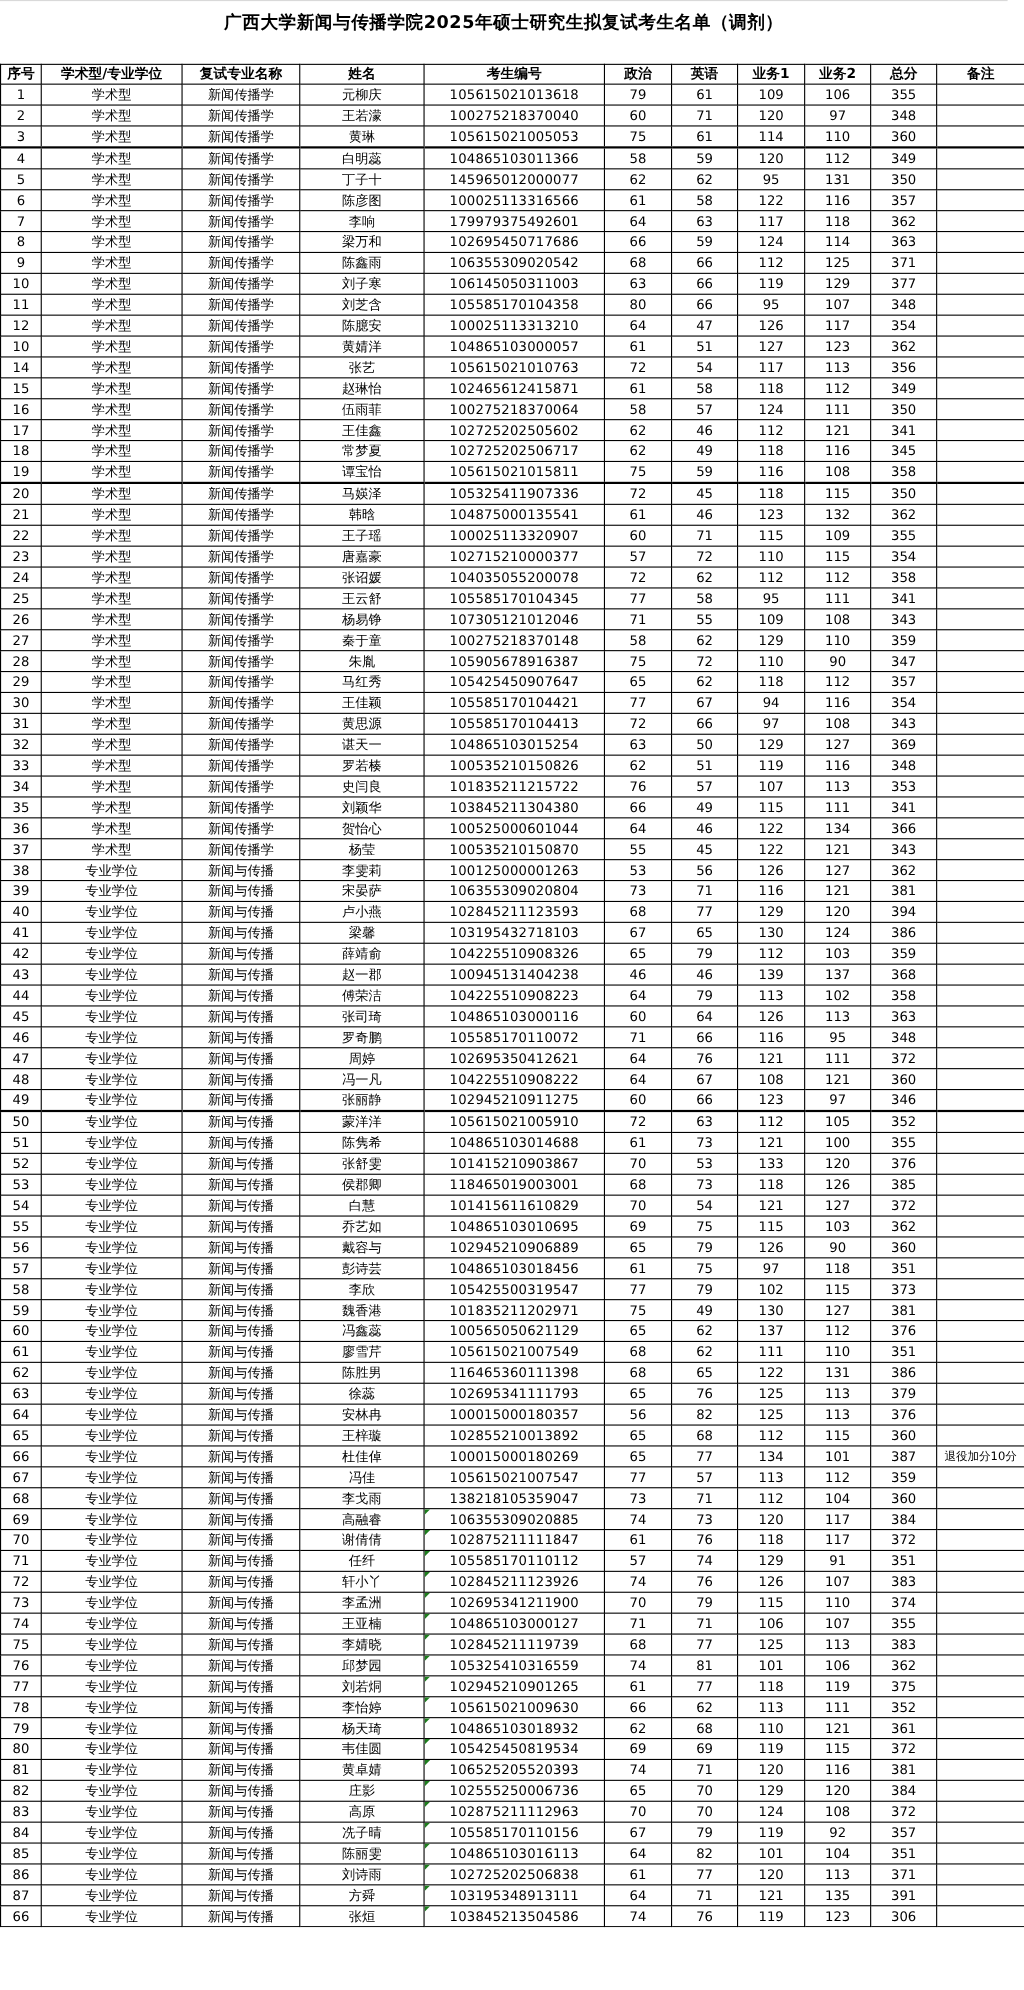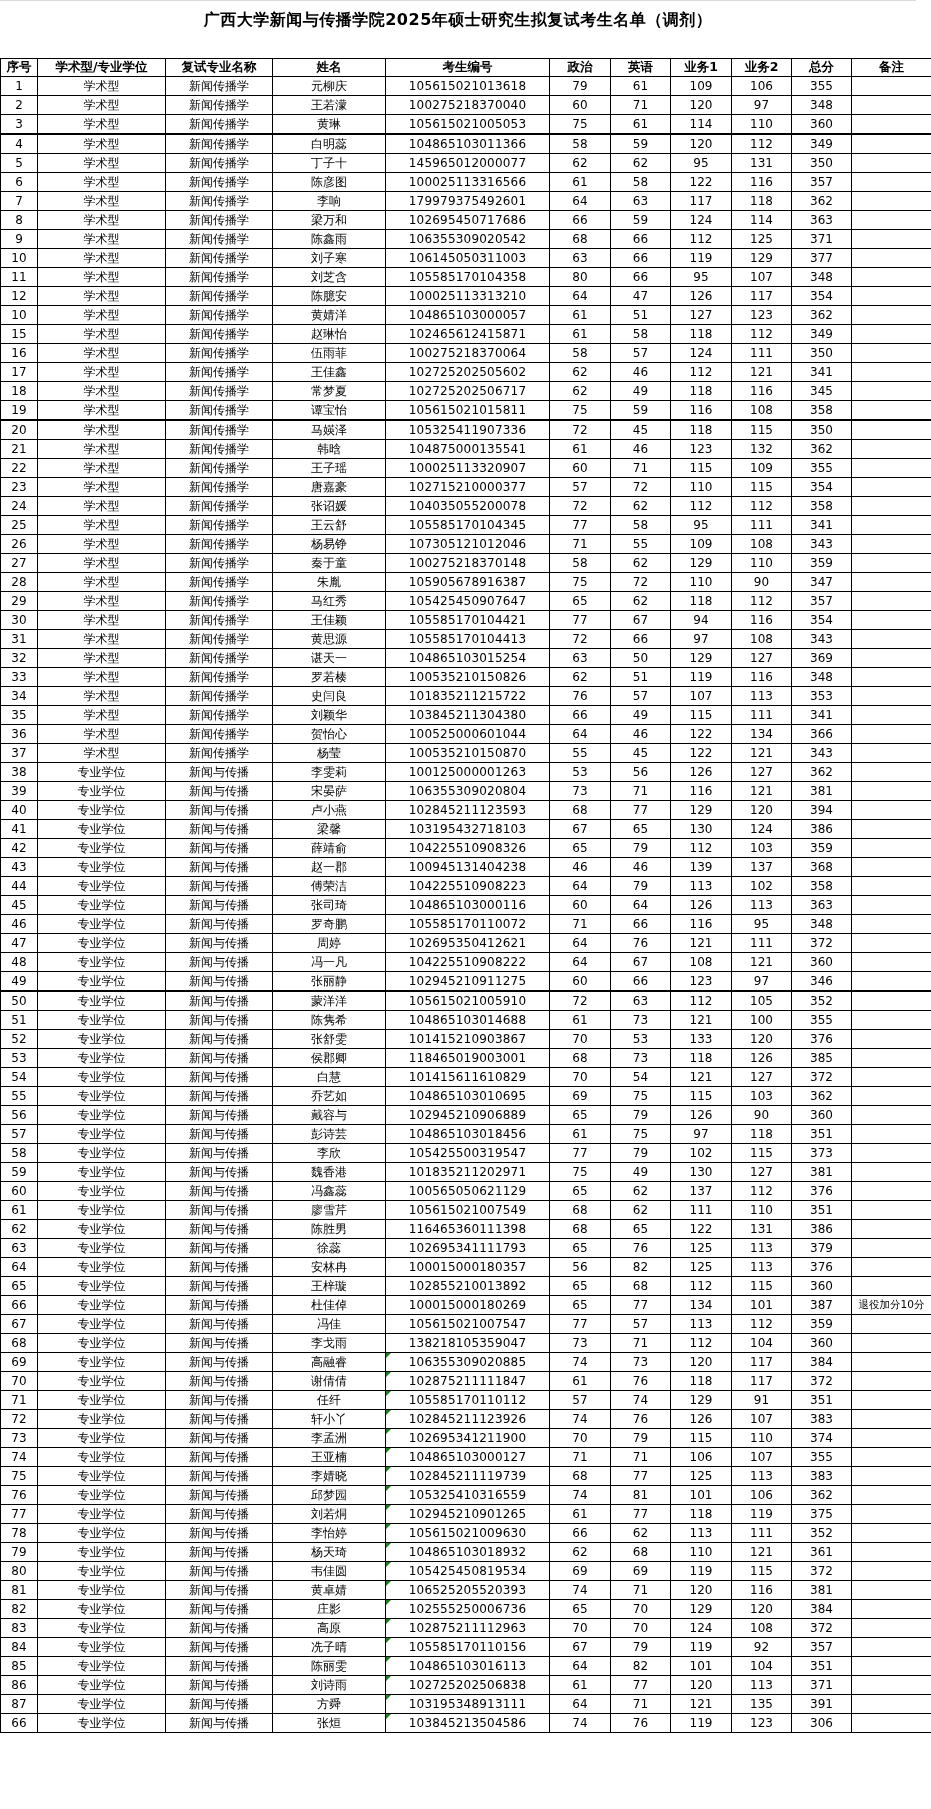--- a/index.html
+++ b/index.html
@@ -250,20 +250,33 @@
           <td>黄婧洋</td>
           <td class="cell-id">104865103000057</td>
           <td>61</td>
           <td>51</td>
           <td>127</td>
           <td>123</td>
           <td>362</td>
           <td class="cell-remark"></td>
         </tr>
         <tr>
+          <td>14</td>
+          <td>学术型</td>
+          <td>新闻传播学</td>
+          <td>张艺</td>
+          <td class="cell-id">105615021010763</td>
+          <td>72</td>
+          <td>54</td>
+          <td>117</td>
+          <td>113</td>
+          <td>356</td>
+          <td class="cell-remark"></td>
+        </tr>
+        <tr>
           <td>15</td>
           <td>学术型</td>
           <td>新闻传播学</td>
           <td>赵琳怡</td>
           <td class="cell-id">102465612415871</td>
           <td>61</td>
           <td>58</td>
           <td>118</td>
           <td>112</td>
           <td>349</td>

